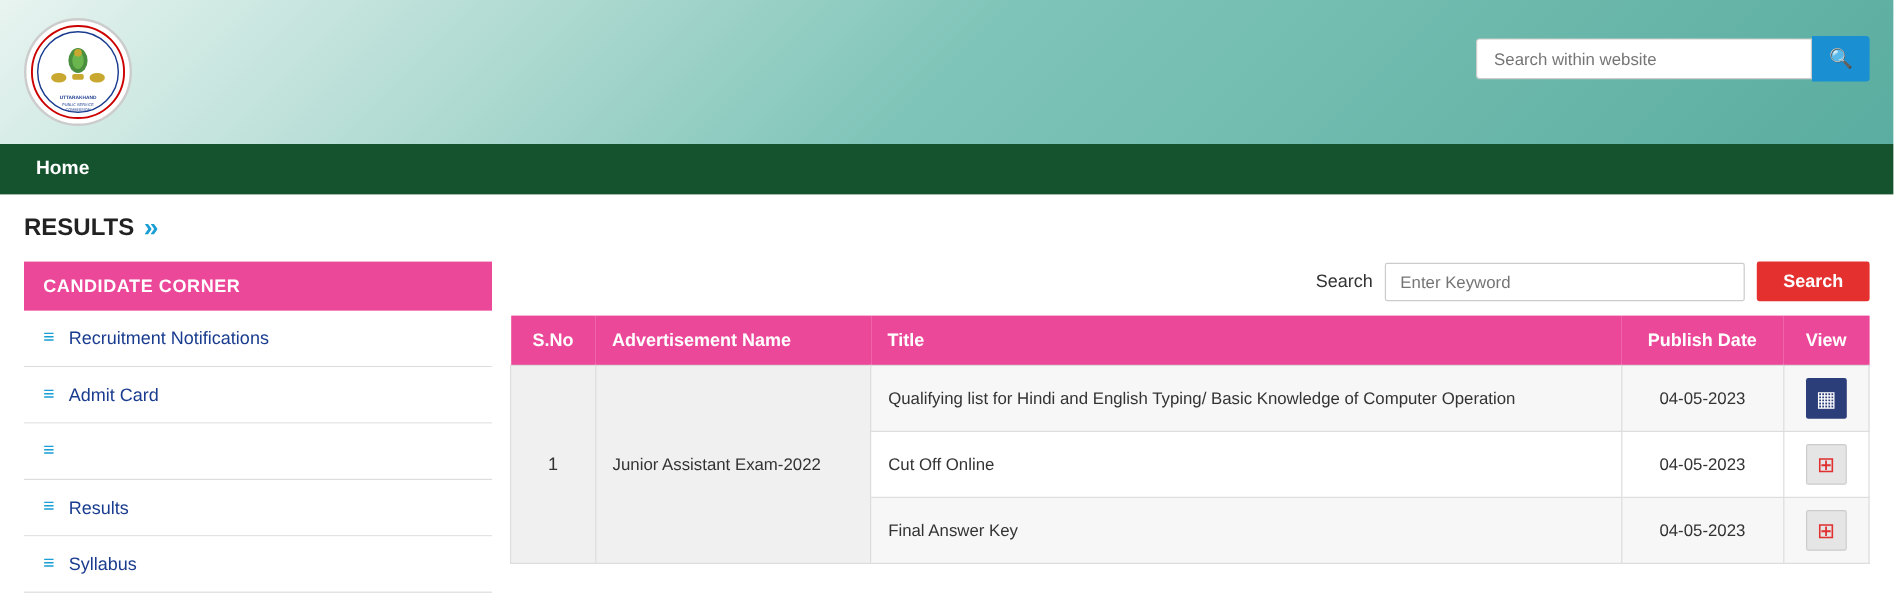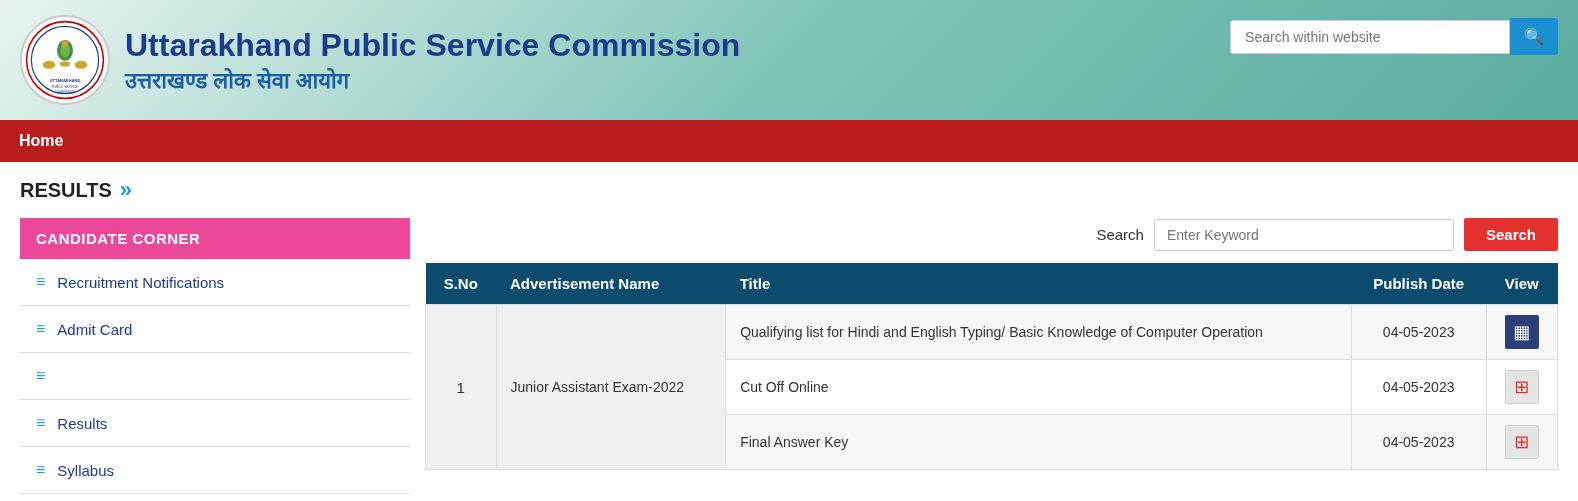--- a/index.html
+++ b/index.html
@@ -49,21 +49,21 @@
       font-size: 22px;
       color: #1a5fa8;
       font-weight: bold;
     }
     .search-area {
       display: flex;
       align-items: center;
       gap: 0;
       position: absolute;
       right: 20px;
-      top: 18px;
+      top: 30px;
     }
     .search-within-input {
       width: 280px;
       padding: 8px 14px;
       border: 1px solid #ccc;
       border-radius: 3px 0 0 3px;
       font-size: 14px;
       outline: none;
       background: #fff;
     }
@@ -72,22 +72,22 @@
       border: none;
       padding: 9px 14px;
       cursor: pointer;
       border-radius: 0 3px 3px 0;
       color: #fff;
       font-size: 16px;
     }
 
     
     .navbar {
-      background: #b91c1c;
-      padding: 0 9px;
+      background: #14532d;
+      padding: 0 20px;
     }
     .navbar a {
       display: inline-block;
       color: #fff;
       text-decoration: none;
       font-size: 16px;
       font-weight: bold;
       padding: 12px 10px;
     }
 
@@ -182,21 +182,21 @@
       border-radius: 2px;
     }
 
     
     .data-table {
       width: 100%;
       border-collapse: collapse;
       font-size: 14px;
     }
     .data-table thead tr {
-      background: #0c4a6e;
+      background: #ec4899;
       color: #fff;
       margin-left: 20px;
     }
     .data-table thead th {
       padding: 12px 14px;
       text-align: left;
       font-weight: bold;
       font-size: 15px;
     }
     .data-table thead th.center { text-align: center; }
@@ -260,24 +260,20 @@
         <ellipse cx="50" cy="38" rx="6" ry="9" fill="#6ab54e"></ellipse>
         <rect x="44" y="52" width="12" height="6" rx="2" fill="#c8a830"></rect>
         <circle cx="50" cy="30" r="4" fill="#c8a830"></circle>
 
         <ellipse cx="30" cy="56" rx="8" ry="5" fill="#c8a830"></ellipse>
         <ellipse cx="70" cy="56" rx="8" ry="5" fill="#c8a830"></ellipse>
         <text x="50" y="78" text-anchor="middle" font-size="5" fill="#1a3c8f" font-weight="bold">UTTARAKHAND</text>
         <text x="50" y="85" text-anchor="middle" font-size="4" fill="#1a3c8f">PUBLIC SERVICE</text>
         <text x="50" y="91" text-anchor="middle" font-size="4" fill="#1a3c8f">COMMISSION</text>
       </svg>
-    </div>
-    <div class="org-name">
-      <span class="org-name-en">Uttarakhand Public Service Commission</span>
-      <span class="org-name-hi">उत्तराखण्ड लोक सेवा आयोग</span>
     </div>
   </div>
   <div class="search-area">
     <input type="text" class="search-within-input" placeholder="Search within website" style="">
     <button class="search-within-btn">
       <span>🔍</span>
     </button>
   </div>
 </div>
 

